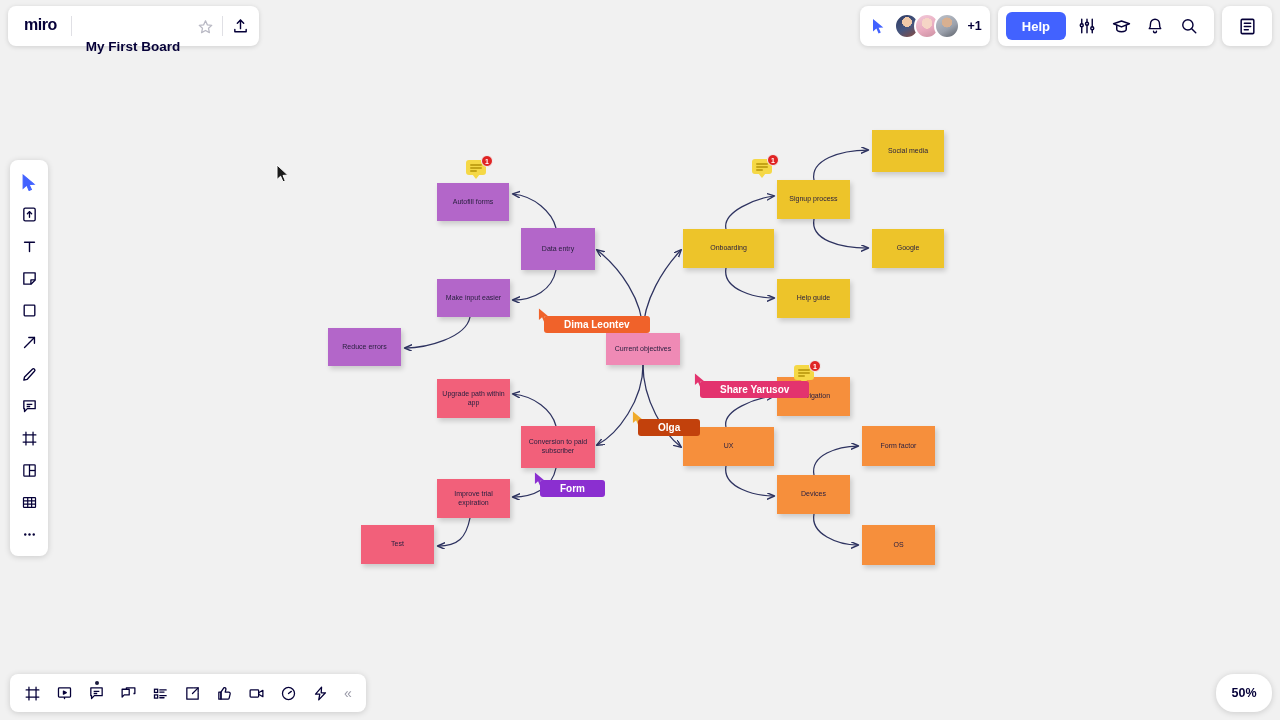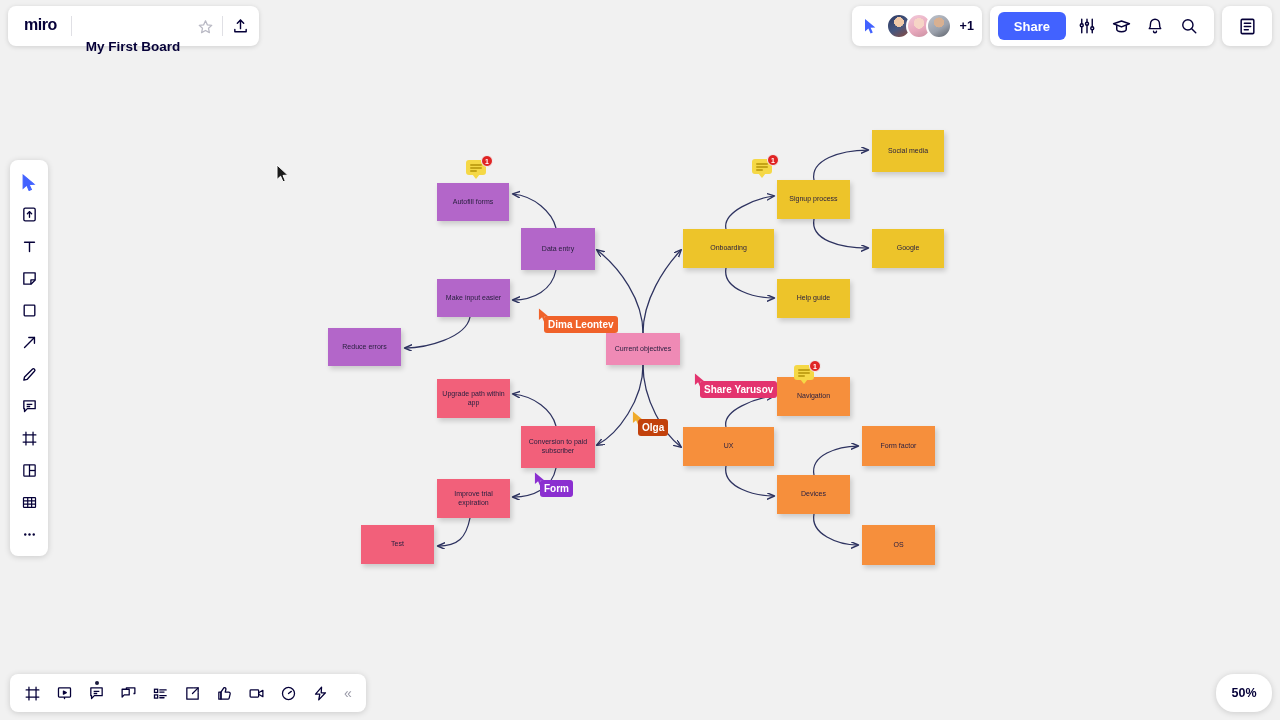--- a/index.html
+++ b/index.html
@@ -130,21 +130,21 @@
     background: #e02424; color: #fff; border-radius: 50%; font-size: 7px;
     font-weight: 700; display: flex; align-items: center; justify-content: center;
     border: 1.5px solid #f1f1f1;
   }
 
   .collab {
     position: absolute; pointer-events: none;
   }
   .collab .lbl {
     position: absolute; left: 6px; top: 9px; color: #fff;
-    font-size: 10px; font-weight: 700; padding: 3px 4px; border-radius: 3px;
+    font-size: 10px; font-weight: 700; padding: 3px 20px; border-radius: 3px;
     white-space: nowrap;
   }
   .collab .ptr { position: absolute; left: 0; top: 0; }
 
   .os-cursor { position: absolute; pointer-events: none; }
 </style>
 </head>
 <body>
 
 <div id="app">
@@ -327,21 +327,21 @@
       </div>
       <div class="avatars">
         <div class="avatar av1"></div>
         <div class="avatar av2"></div>
         <div class="avatar av3"></div>
       </div>
       <div class="plus-count">+1</div>
     </div>
 
     <div class="tb-group">
-      <button class="share-btn">Share</button>
+      <button class="share-btn">Help</button>
       <div class="icon-btn">
         <svg width="18" height="18" viewBox="0 0 24 24" fill="none" stroke="#050038" stroke-width="1.9" stroke-linecap="round">
           <path d="M5 3v6M5 13v8M12 3v4M12 11v10M19 3v10M19 17v4"></path>
           <circle cx="5" cy="11" r="2"></circle>
             <circle cx="12" cy="9" r="2"></circle>
             <circle cx="19" cy="15" r="2"></circle>
         </svg>
       </div>
       <div class="icon-btn">
         <svg width="19" height="19" viewBox="0 0 24 24" fill="none" stroke="#050038" stroke-width="1.9" stroke-linecap="round" stroke-linejoin="round">

